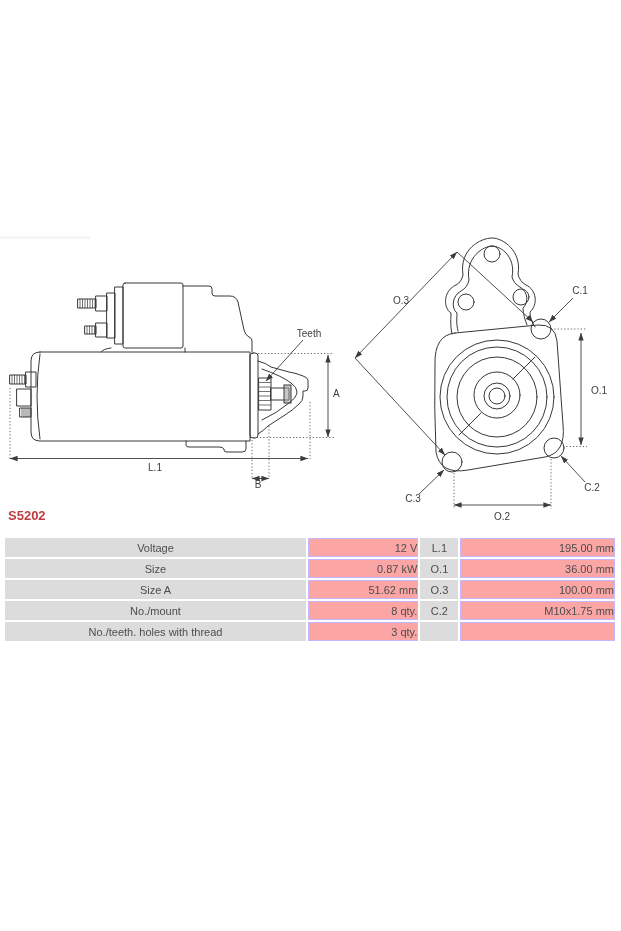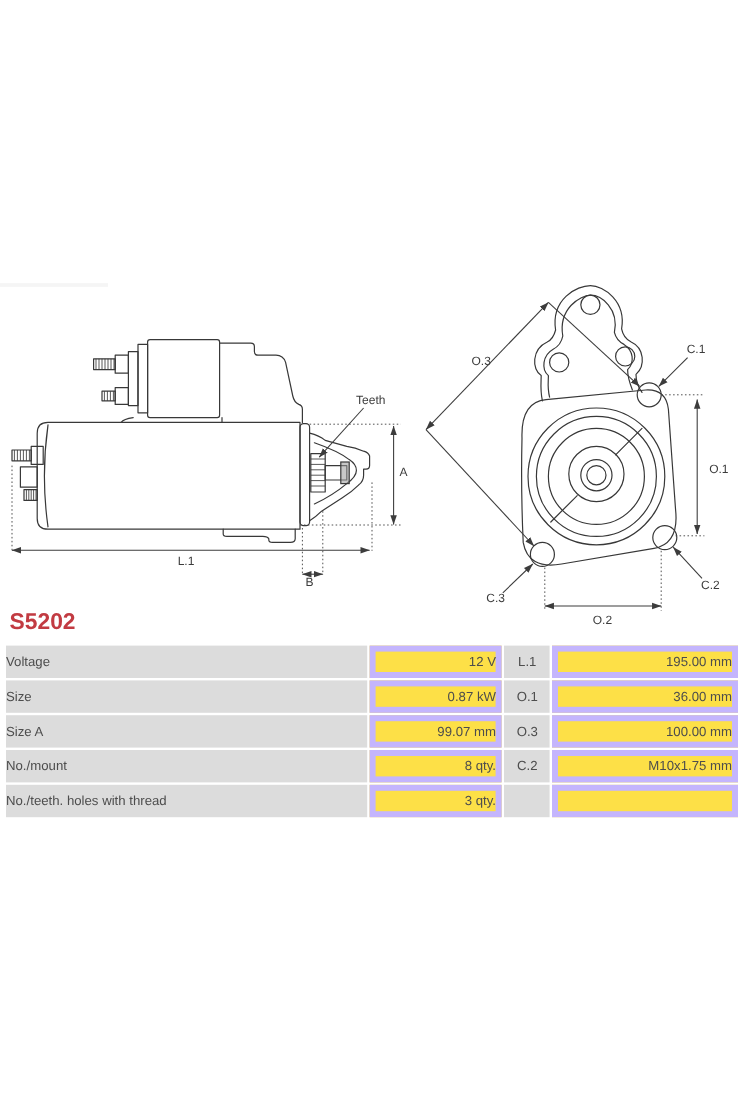--- a/index.html
+++ b/index.html
@@ -8,26 +8,26 @@
   .artifact{position:absolute;left:0;top:236px;width:90px;height:3px;background:#f1f1f1;opacity:.7;}
   svg{position:absolute;overflow:visible;}
   #side-view{left:0;top:230px;}
   #front-view{left:332px;top:230px;}
   .ln{stroke:#383838;stroke-width:1;fill:none;stroke-linejoin:round;stroke-linecap:round;}
   .dim{stroke:#3c3c3c;stroke-width:.9;fill:none;}
   .dot{stroke:#4a4a4a;stroke-width:.8;fill:none;stroke-dasharray:1.3 2;}
   .hatch{stroke:#383838;stroke-width:.7;fill:none;}
   .fillc{fill:#9a9a9a;fill-opacity:.55;stroke:#383838;stroke-width:1;}
   svg text{font-family:"Liberation Sans",sans-serif;font-size:10px;fill:#3c3c3c;}
-  #part-number{position:absolute;left:8px;top:508px;font-size:19px;font-weight:bold;}
+  #part-number{position:absolute;left:8px;top:508px;font-size:13px;font-weight:bold;}
   #spec-table{position:absolute;left:3px;top:536px;width:614px;border-collapse:separate;
               border-spacing:2px 2px;table-layout:fixed;}
   #spec-table td{height:17px;font-size:11px;color:#4d4d4d;padding:0;vertical-align:middle;}
-  td.glabel{background:#dcdcdc;text-align:left;padding-right:9px;}
-  td.wval{background:#fde047;border:5px solid #c4b5fd;text-align:right;padding-right:6px;}
+  td.glabel{background:#dcdcdc;text-align:center;padding-right:9px;}
+  td.wval{background:#fca5a5;border:1px solid #c4b5fd;text-align:right;padding-right:6px;}
   td.gkey{background:#dcdcdc;text-align:center;}
 </style>
 </head>
 <body>
 
 <div id="page">
 
   <div class="artifact"></div>
 
   <svg id="side-view" width="345" height="270" viewBox="0 0 345 270">
@@ -174,21 +174,21 @@
         <td class="wval">195.00 mm</td>
       </tr>
       <tr>
         <td class="glabel">Size</td>
         <td class="wval">0.87 kW</td>
         <td class="gkey">O.1</td>
         <td class="wval">36.00 mm</td>
       </tr>
       <tr>
         <td class="glabel">Size A</td>
-        <td class="wval">99.07 mm</td>
+        <td class="wval">51.62 mm</td>
         <td class="gkey">O.3</td>
         <td class="wval">100.00 mm</td>
       </tr>
       <tr>
         <td class="glabel">No./mount</td>
         <td class="wval">8 qty.</td>
         <td class="gkey">C.2</td>
         <td class="wval">M10x1.75 mm</td>
       </tr>
       <tr>

